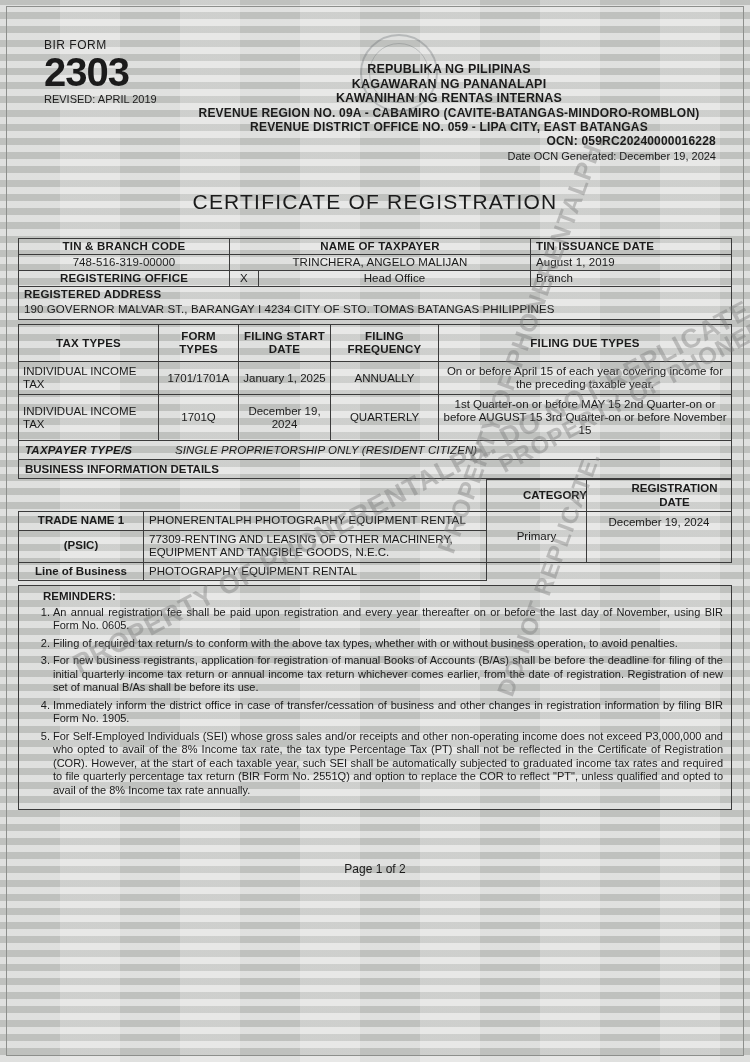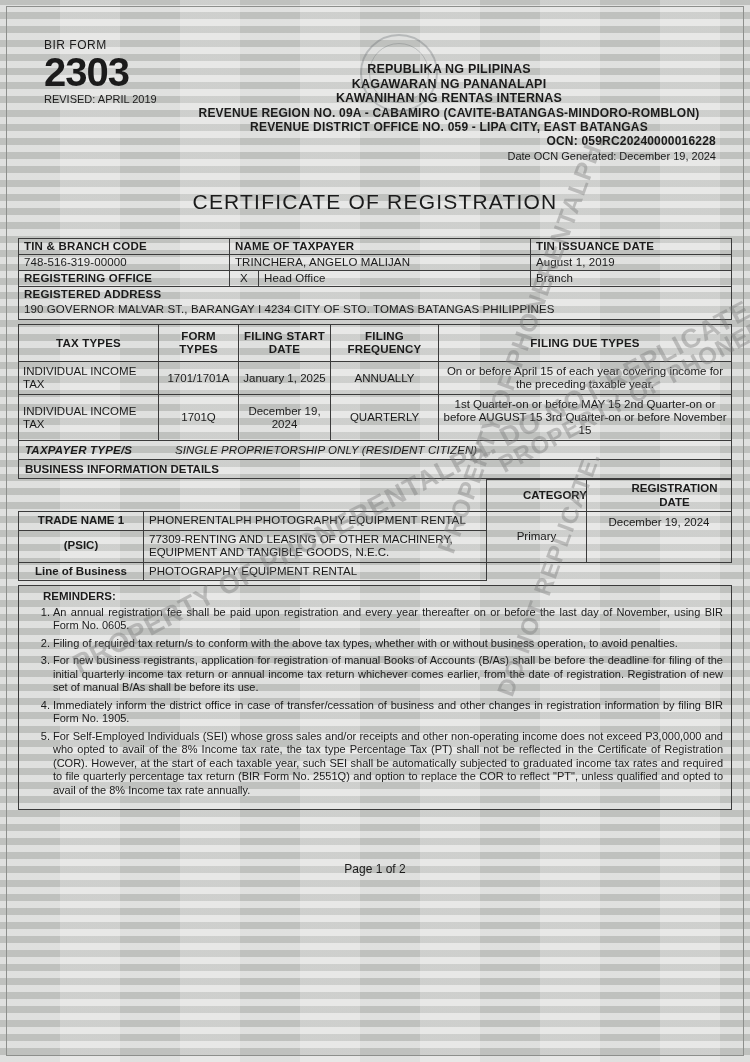--- a/index.html
+++ b/index.html
@@ -153,21 +153,21 @@
   }
   .lbl {
     font-size: 11.5px;
     font-weight: bold;
     letter-spacing: .2px;
   }
   .val {
     font-size: 11.5px;
     letter-spacing: .1px;
   }
-  .bdr-r { border-right: 1px solid #3b3b3b; }
+  .bdr-r { border-right: 1px solid #3b3b3b; text-align: center; }
   .bdr-b { border-bottom: 1px solid #3b3b3b; }
 
   .tin-row .c1 { width: 200px; }
   .tin-row .c2 { flex: 1; }
   .tin-row .c3 { width: 190px; }
 
   .regoff .c1 { width: 200px; }
   .regoff .c2 { width: 18px; text-align: center; }
   .regoff .c3 { flex: 1; }
   .regoff .c4 { width: 190px; }

